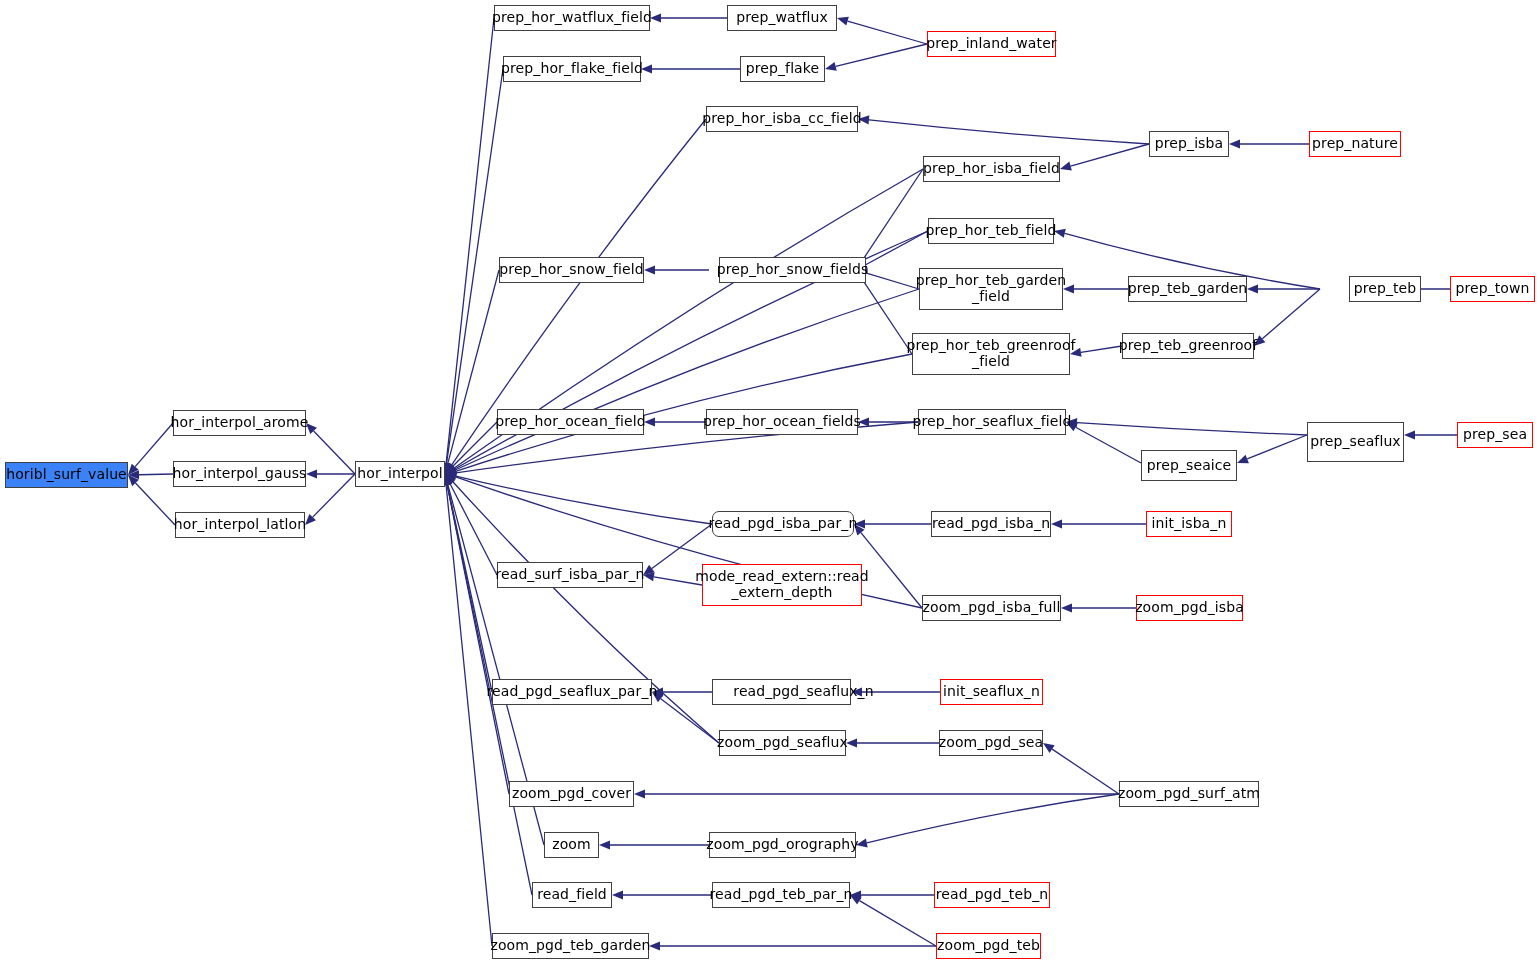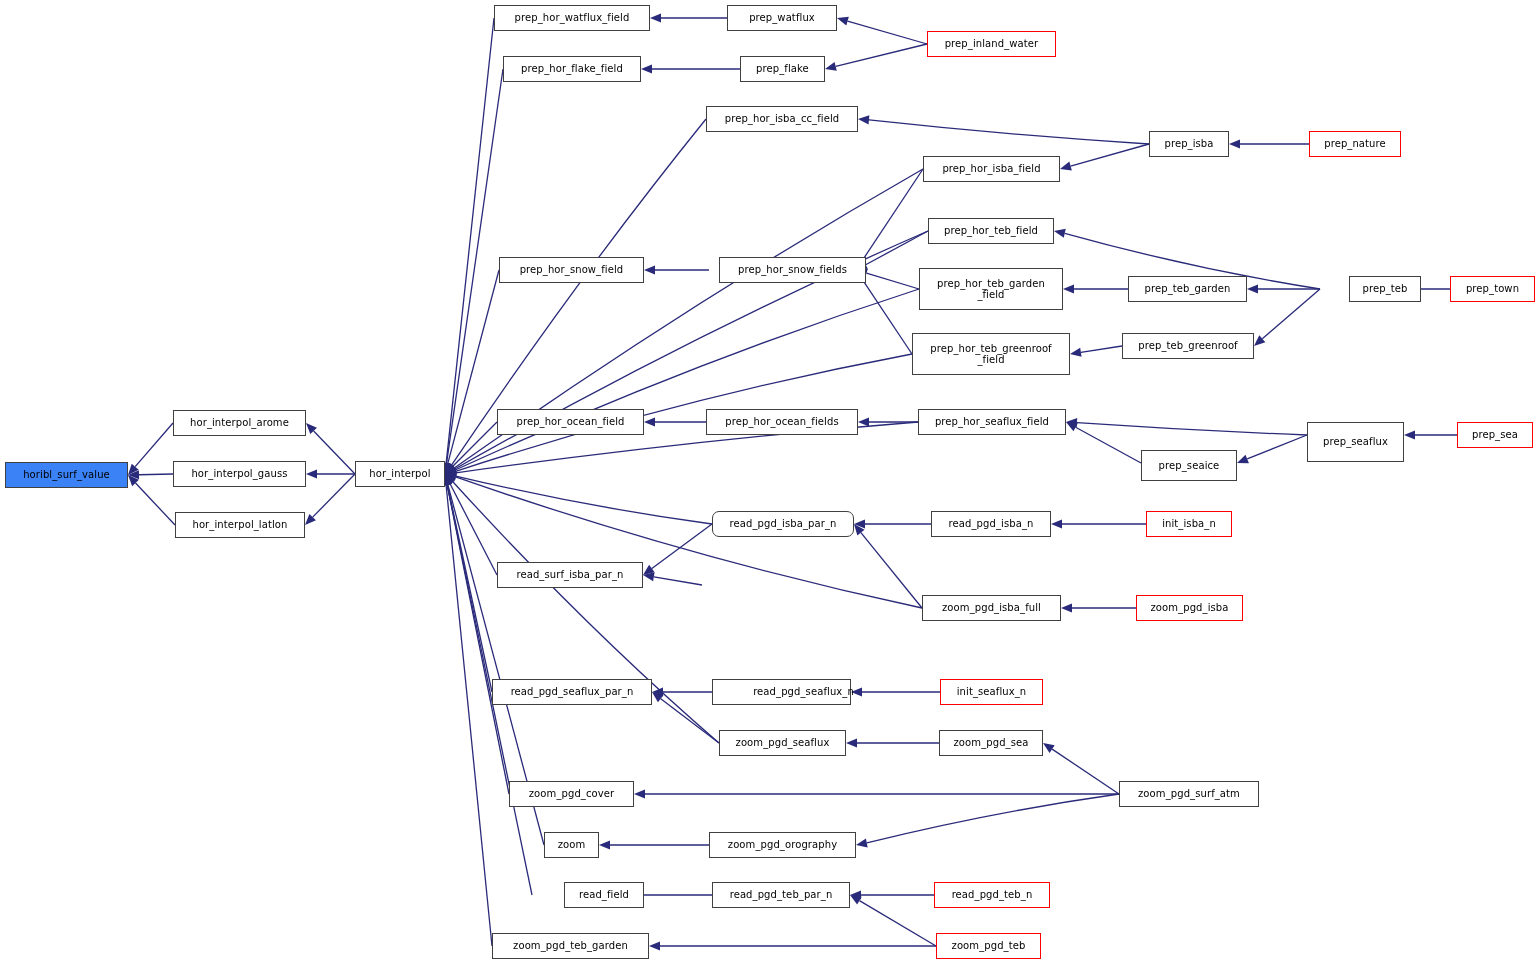--- a/index.html
+++ b/index.html
@@ -17,21 +17,21 @@
     position:absolute;
     box-sizing:border-box;
     display:flex;
     align-items:center;
     justify-content:center;
     text-align:center;
     line-height:1.12;
     background:#ffffff;
     color:#000000;
     border:1px solid #404040;
-    font-size:10px;
+    font-size:14px;
     letter-spacing:0.1px;
     white-space:pre-line;
     z-index:5;
   }
   .node.red{border:1px solid #ff0000;}
   .node.gray{background:#3b82f6;}
 </style>
 </head>
 <body>
 
@@ -200,29 +200,31 @@
     <div class="node" style="left: 497px; top: 409px; width: 147px; height: 26px;"><span>prep_hor_ocean_field</span></div>
     <div class="node" style="left: 706px; top: 409px; width: 152px; height: 26px;"><span>prep_hor_ocean_fields</span></div>
     <div class="node" style="left: 918px; top: 409px; width: 148px; height: 26px;"><span>prep_hor_seaflux_field</span></div>
     <div class="node" style="left: 1307px; top: 422px; width: 97px; height: 40px;"><span>prep_seaflux</span></div>
     <div class="node red" style="left: 1457px; top: 422px; width: 76px; height: 26px;"><span>prep_sea</span></div>
     <div class="node" style="left: 1141px; top: 450px; width: 96px; height: 31px; align-items: center;"><span>prep_seaice</span></div>
     <div class="node" style="left: 712px; top: 511px; width: 142px; height: 26px; border-radius: 7px;"><span>read_pgd_isba_par_n</span></div>
     <div class="node" style="left: 931px; top: 511px; width: 120px; height: 26px;"><span>read_pgd_isba_n</span></div>
     <div class="node red" style="left: 1146px; top: 511px; width: 86px; height: 26px;"><span>init_isba_n</span></div>
     <div class="node" style="left: 497px; top: 562px; width: 146px; height: 26px;"><span>read_surf_isba_par_n</span></div>
+    <div class="node red" style="left: 702px; top: 564px; width: 160px; height: 42px;"><span>mode_read_extern::read
+_extern_depth</span></div>
     <div class="node" style="left: 922px; top: 595px; width: 139px; height: 26px;"><span>zoom_pgd_isba_full</span></div>
     <div class="node red" style="left: 1136px; top: 595px; width: 107px; height: 26px;"><span>zoom_pgd_isba</span></div>
     <div class="node" style="left: 492px; top: 679px; width: 160px; height: 26px;"><span>read_pgd_seaflux_par_n</span></div>
     <div class="node" style="left: 712px; top: 679px; width: 139px; height: 26px; padding-left: 44px;"><span>read_pgd_seaflux_n</span></div>
     <div class="node red" style="left: 940px; top: 679px; width: 103px; height: 26px;"><span>init_seaflux_n</span></div>
     <div class="node" style="left: 719px; top: 730px; width: 127px; height: 26px;"><span>zoom_pgd_seaflux</span></div>
     <div class="node" style="left: 939px; top: 730px; width: 104px; height: 26px;"><span>zoom_pgd_sea</span></div>
     <div class="node" style="left: 509px; top: 781px; width: 125px; height: 26px;"><span>zoom_pgd_cover</span></div>
     <div class="node" style="left: 1119px; top: 781px; width: 140px; height: 26px;"><span>zoom_pgd_surf_atm</span></div>
     <div class="node" style="left: 544px; top: 832px; width: 55px; height: 26px;"><span>zoom</span></div>
     <div class="node" style="left: 709px; top: 832px; width: 147px; height: 26px;"><span>zoom_pgd_orography</span></div>
-    <div class="node" style="left: 532px; top: 882px; width: 80px; height: 26px; margin-left: 32px;"><span>read_field</span></div>
+    <div class="node" style="left: 532px; top: 882px; width: 80px; height: 26px;"><span>read_field</span></div>
     <div class="node" style="left: 712px; top: 882px; width: 138px; height: 26px;"><span>read_pgd_teb_par_n</span></div>
     <div class="node red" style="left: 934px; top: 882px; width: 116px; height: 26px;"><span>read_pgd_teb_n</span></div>
     <div class="node" style="left: 492px; top: 933px; width: 157px; height: 26px;"><span>zoom_pgd_teb_garden</span></div>
     <div class="node red" style="left: 936px; top: 933px; width: 105px; height: 26px;"><span>zoom_pgd_teb</span></div>
   </div>
 
 </body></html>

